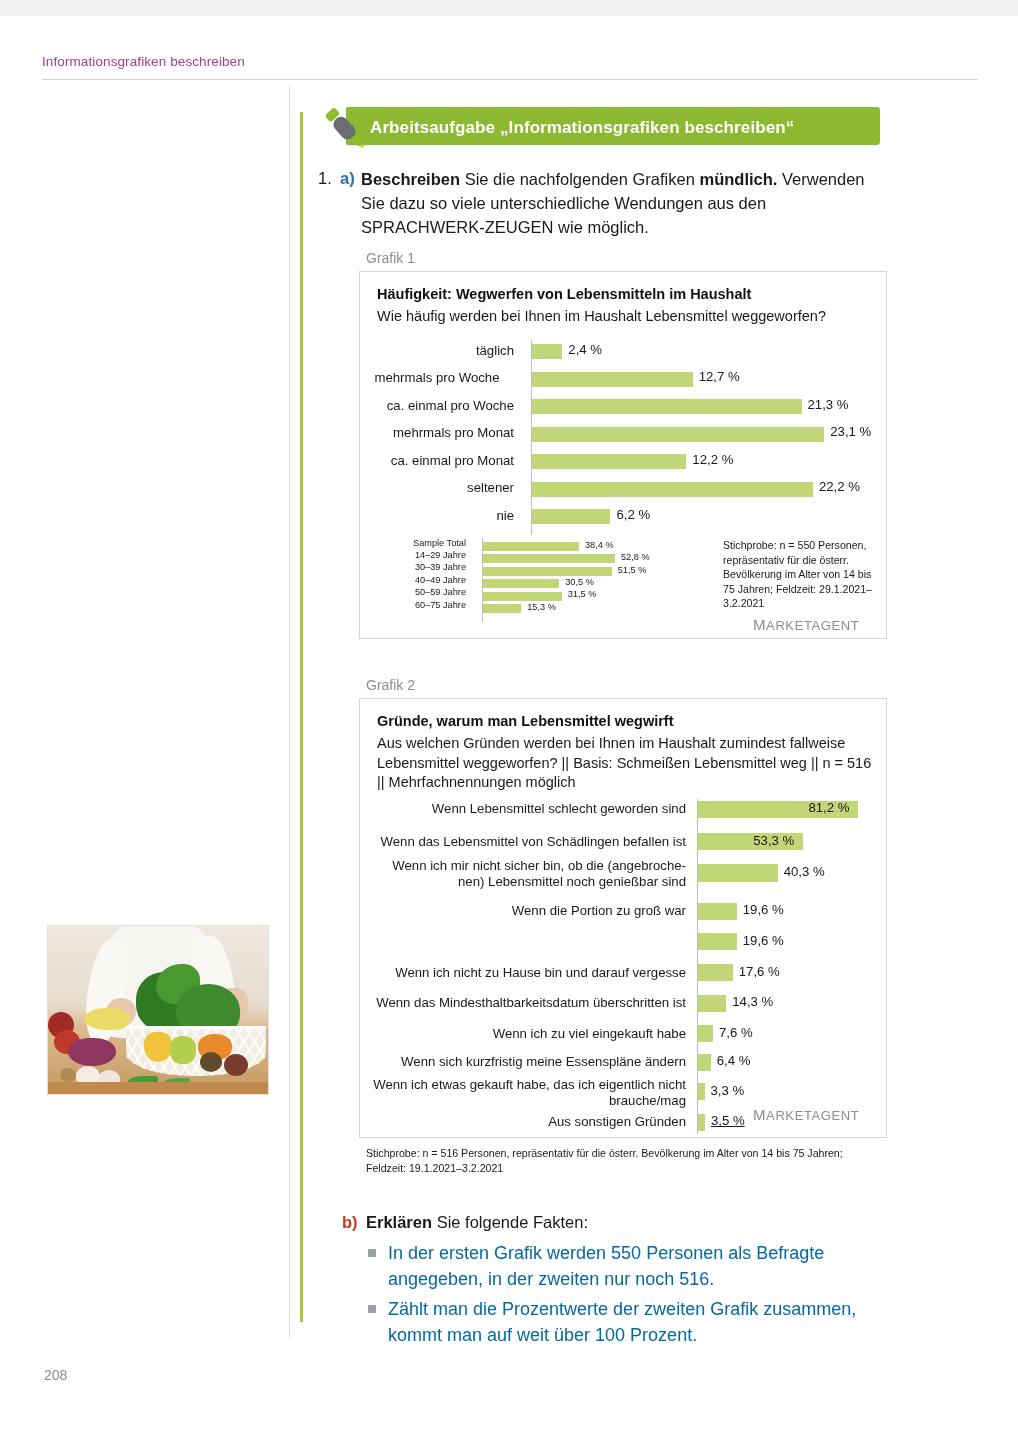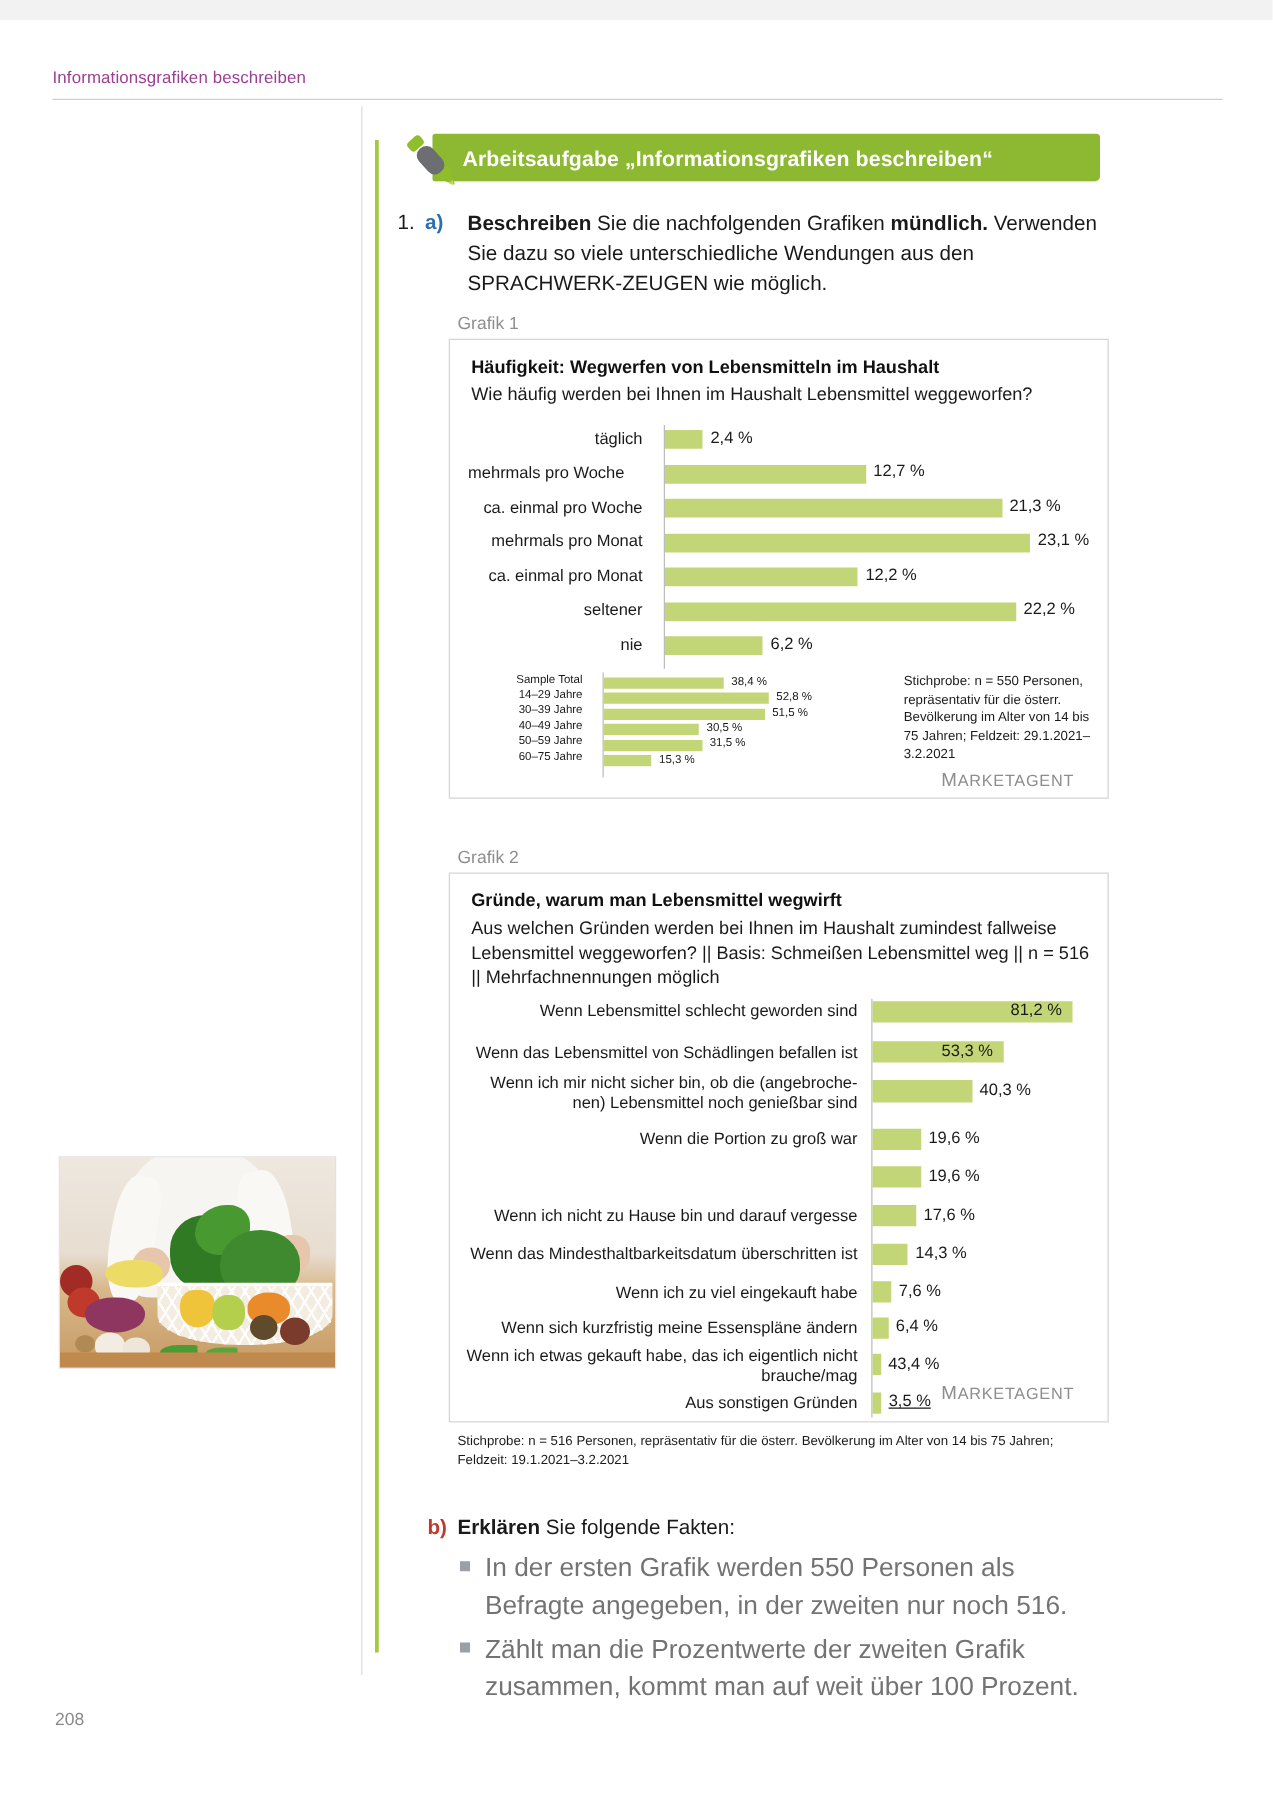--- a/index.html
+++ b/index.html
@@ -170,21 +170,21 @@
 
   
   .ex-num{
     position:absolute; left:318px; top:169px; font-size:16.5px; color:#1a1a1a;
   }
   .ex-a{
     position:absolute; left:340px; top:169px; font-size:16.5px;
     color:#2b6fb0; font-weight:bold;
   }
   .ex-body{
-    position:absolute; left:374px; top:168px; width:514px;
+    position:absolute; left:361px; top:168px; width:514px;
     font-size:16.5px; line-height:1.45; color:#1a1a1a;
   }
   .b{ font-weight:bold; }
 
   
   .cap{
     position:absolute; font-size:14px; color:#8e8e8e;
   }
 
   
@@ -221,22 +221,22 @@
   
   .ex-b-letter{
     position:absolute; left:342px; top:1213px;
     font-size:16.5px; font-weight:bold; color:#c0392b;
   }
   .ex-b-lead{
     position:absolute; left:366px; top:1213px; font-size:16.5px; color:#1a1a1a;
   }
   .bullets{ position:absolute; left:366px; top:1240px; width:516px; }
   .bullet{
-    position:relative; padding-left:22px; font-size:21px; line-height:1.45;
-    margin-bottom:4px; color:#737373;
+    position:relative; padding-left:22px; font-size:18px; line-height:1.45;
+    margin-bottom:4px; color:#0369a1;
   }
   .bullet::before{
     content:""; position:absolute; left:2px; top:9px;
     width:8px; height:8px; background:#9aa0a6;
   }
 </style>
 </head>
 <body>
 
 <div class="top-band"></div>
@@ -424,21 +424,21 @@
       <div class="rlabel" style="position: absolute; left: 0px; width: 335px; top: 255.326px; font-size: 13.2px; line-height: 1.18;">
         <div>Wenn sich kurzfristig meine Essenspläne ändern</div>
       </div>
       <div class="bar" style="position: absolute; left: 338px; top: 254.756px; width: 12.6494px; height: 17.1395px;"></div>
       <div style="position: absolute; left: 356.649px; top: 254.326px; font-size: 13.2px; white-space: nowrap;">6,4 %</div>
       <div class="rlabel" style="position: absolute; left: 0px; width: 335px; top: 277.93px; font-size: 13.2px; line-height: 1.18;">
         <div>Wenn ich etwas gekauft habe, das ich eigentlich nicht</div>
         <div>brauche/mag</div>
       </div>
       <div class="bar" style="position: absolute; left: 338px; top: 284.36px; width: 6.52235px; height: 17.1395px;"></div>
-      <div style="position: absolute; left: 350.522px; top: 283.93px; font-size: 13.2px; white-space: nowrap;">43,4 %</div>
+      <div style="position: absolute; left: 350.522px; top: 283.93px; font-size: 13.2px; white-space: nowrap;">3,3 %</div>
       <div class="rlabel" style="position: absolute; left: 0px; width: 335px; top: 315.314px; font-size: 13.2px; line-height: 1.18;">
         <div>Aus sonstigen Gründen</div>
       </div>
       <div class="bar" style="position: absolute; left: 338px; top: 314.744px; width: 6.91765px; height: 17.1395px;"></div>
       <div style="position: absolute; left: 350.918px; top: 314.314px; font-size: 13.2px; white-space: nowrap; text-decoration: underline;">3,5 %</div>
     </div>
 
   <div class="brand" style="left:393px; top:407px;">
     <span class="big">M</span><span>ARKETAGENT</span>
   </div>

